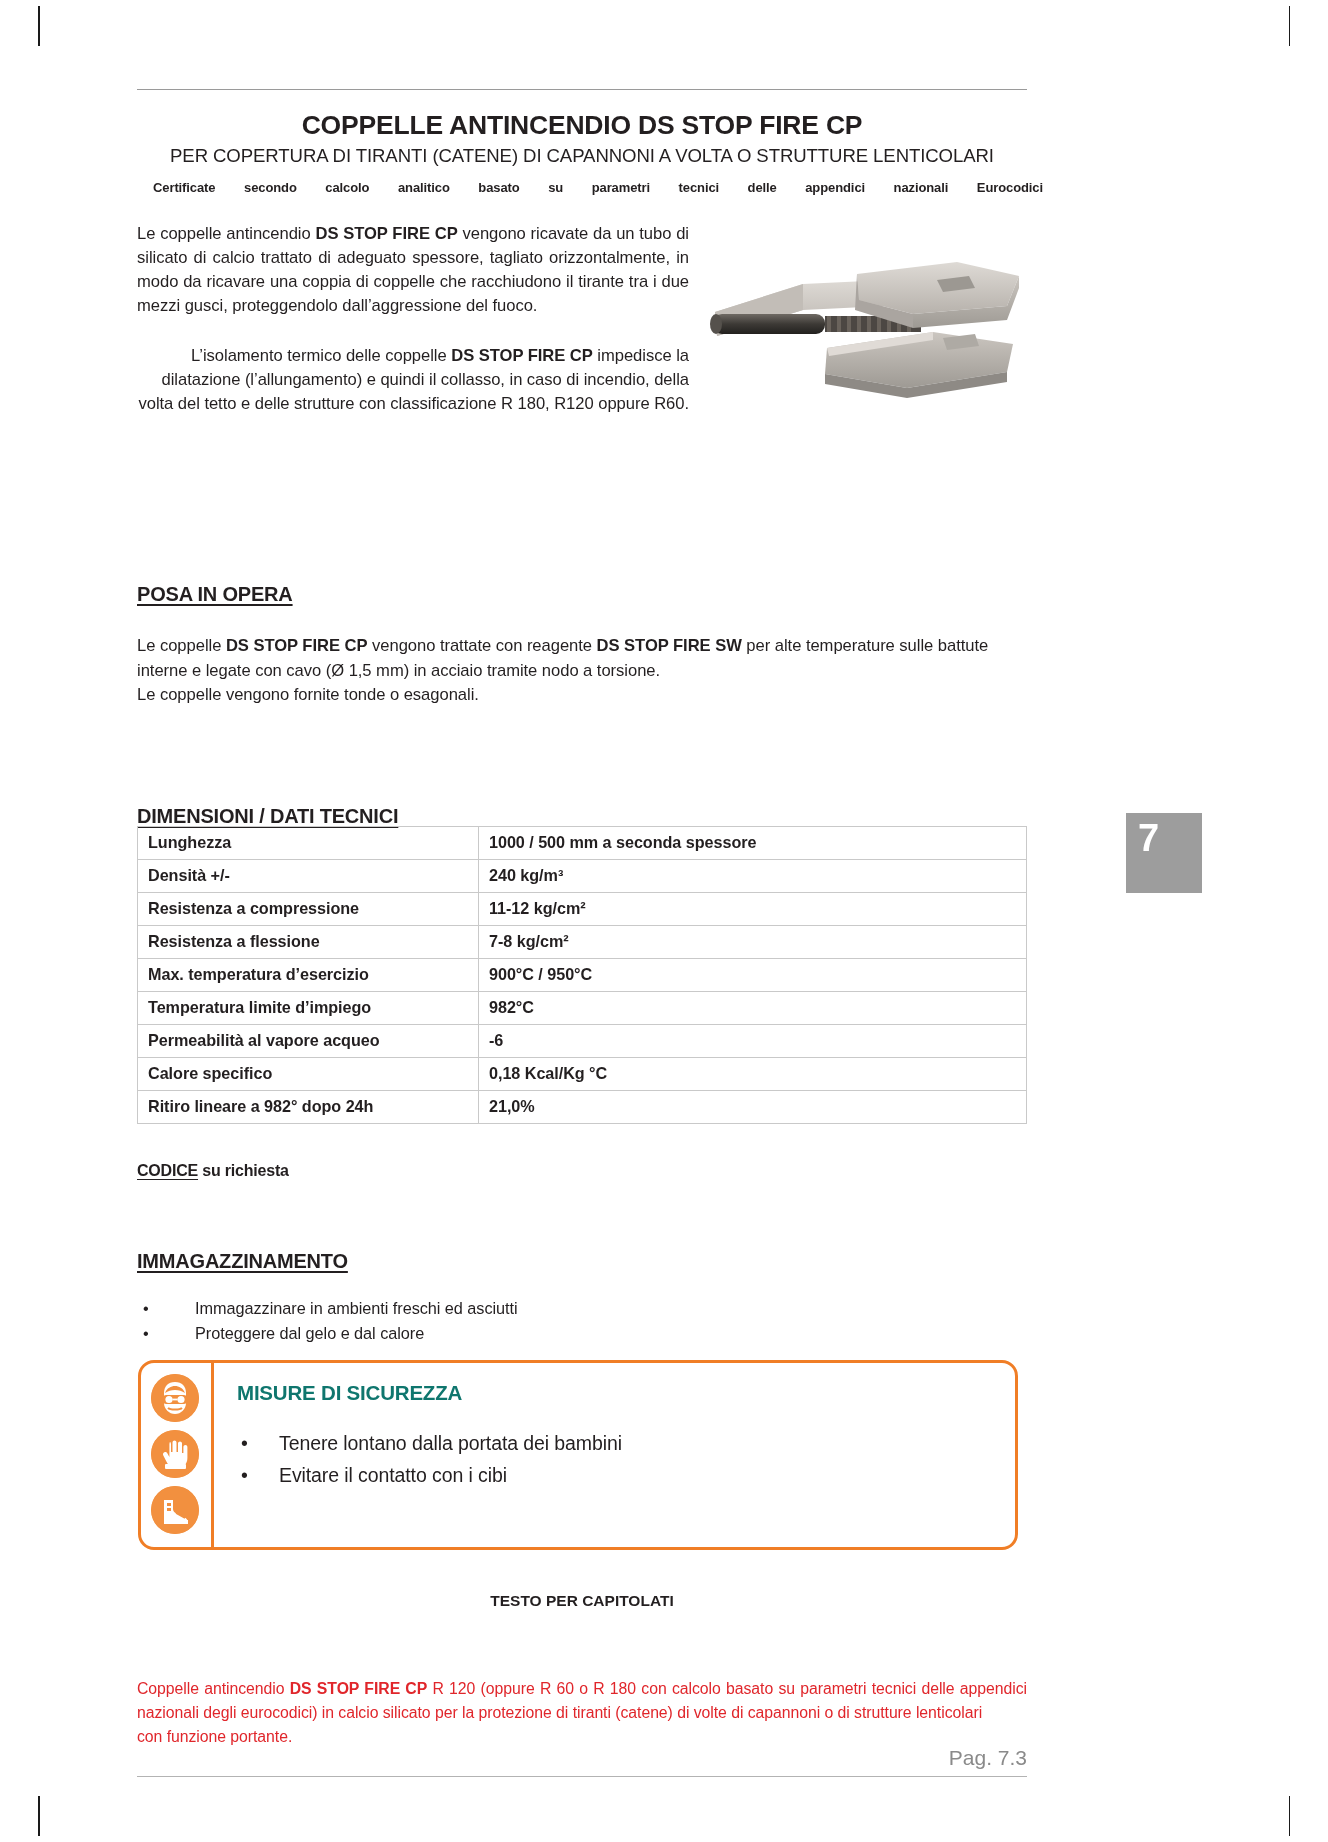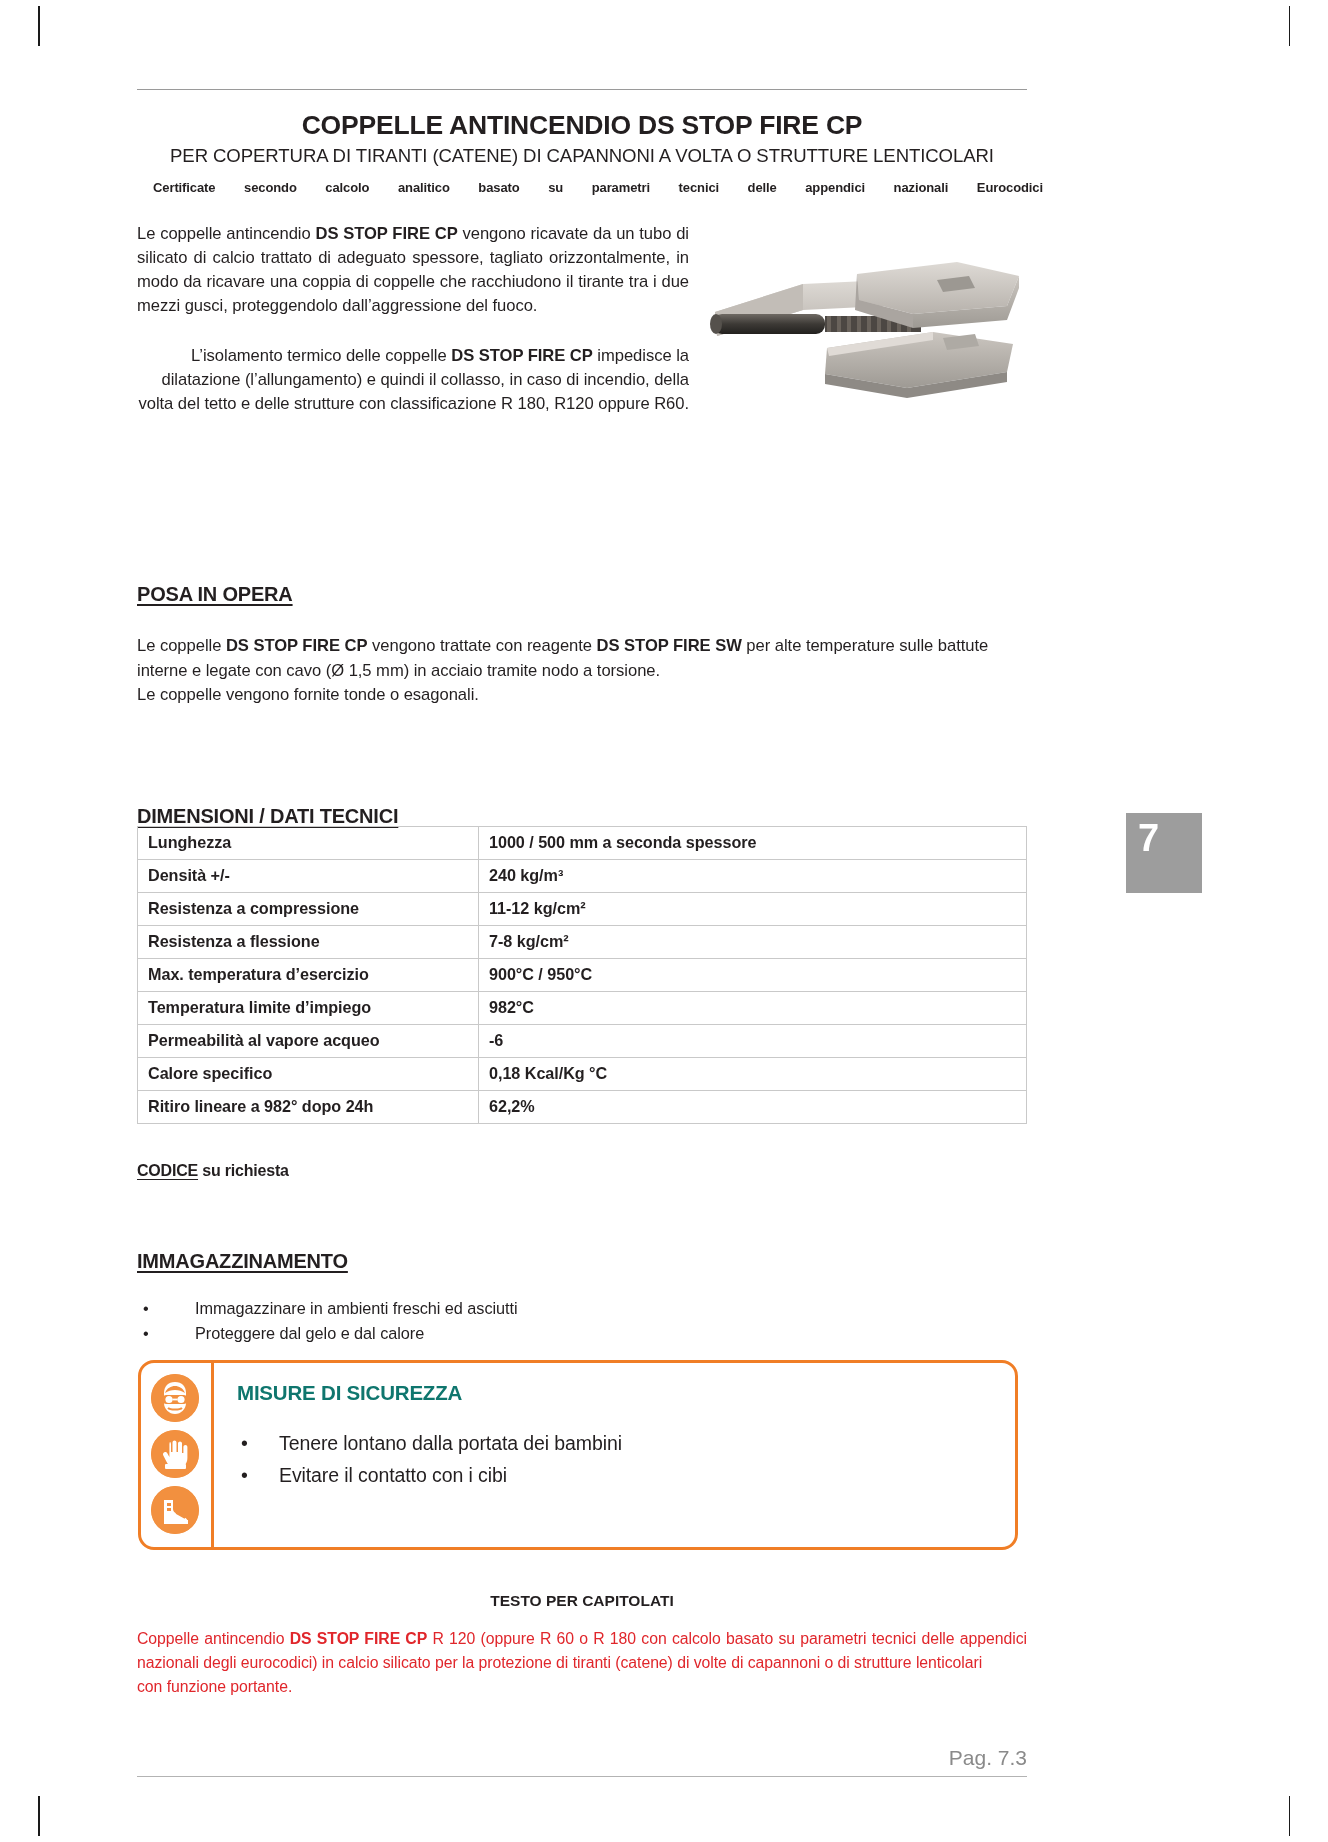--- a/index.html
+++ b/index.html
@@ -289,21 +289,21 @@
     top: 1592px;
     width: 890px;
     text-align: center;
     font-size: 15.5px;
     font-weight: bold;
     letter-spacing: 0px;
   }
   .cap-body {
     position: absolute;
     left: 0;
-    top: 1627px;
+    top: 1677px;
     width: 890px;
     color: #e0262b;
     font-size: 15.8px;
     line-height: 24px;
     text-align: justify;
     letter-spacing: -0.05px;
   }
   .cap-body b { font-weight: bold; }
   .cap-body .last { text-align: left; display: block; }
 
@@ -433,21 +433,21 @@
         <tr>
           <td class="k">Permeabilità al vapore acqueo</td>
           <td class="v">-6</td>
         </tr>
         <tr>
           <td class="k">Calore specifico</td>
           <td class="v">0,18 Kcal/Kg °C</td>
         </tr>
         <tr>
           <td class="k">Ritiro lineare a 982° dopo 24h</td>
-          <td class="v">62,2%</td>
+          <td class="v">21,0%</td>
         </tr>
       </tbody>
     </table>
 
     <div class="sec-head-plain codice-head"><span class="u">CODICE</span><span> su richiesta</span></div>
 
     <div class="sec-head imm-head">IMMAGAZZINAMENTO</div>
     <div class="imm-list">
       <div class="imm-item">
         <span class="bullet">•</span>

